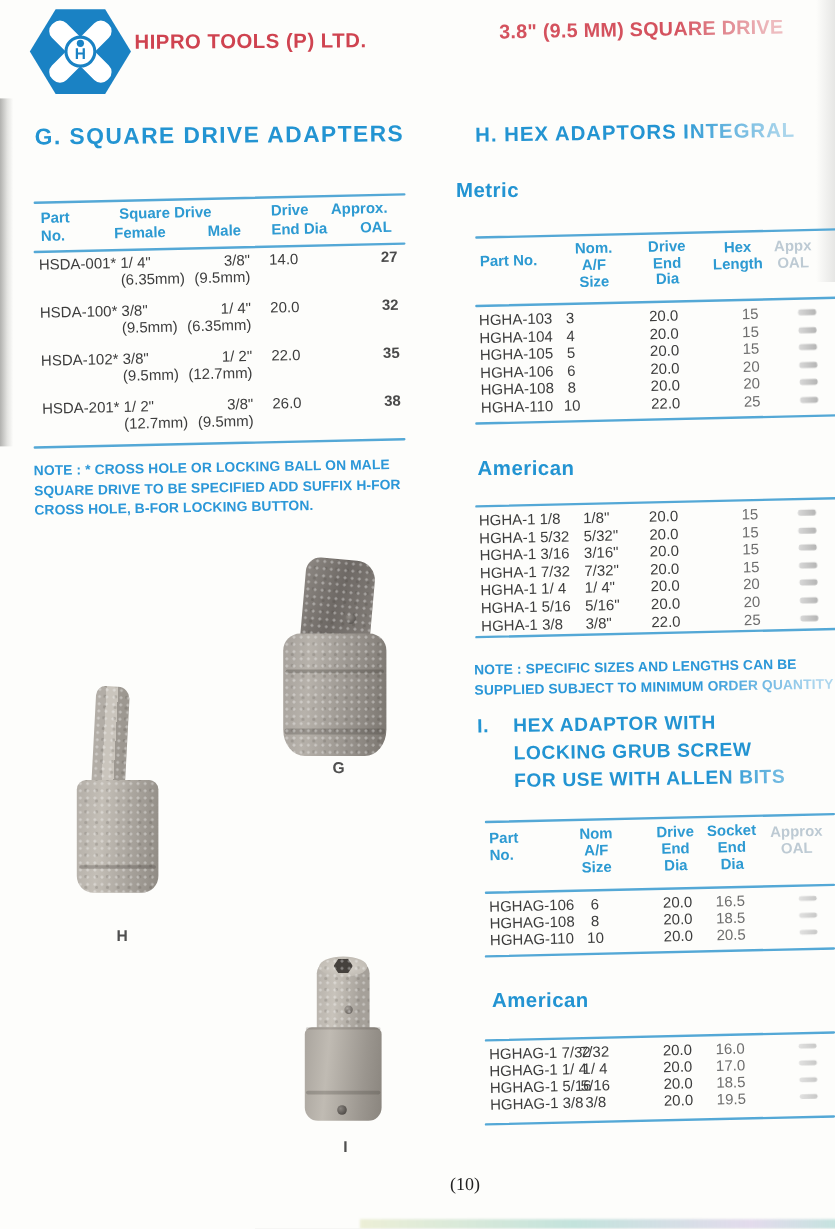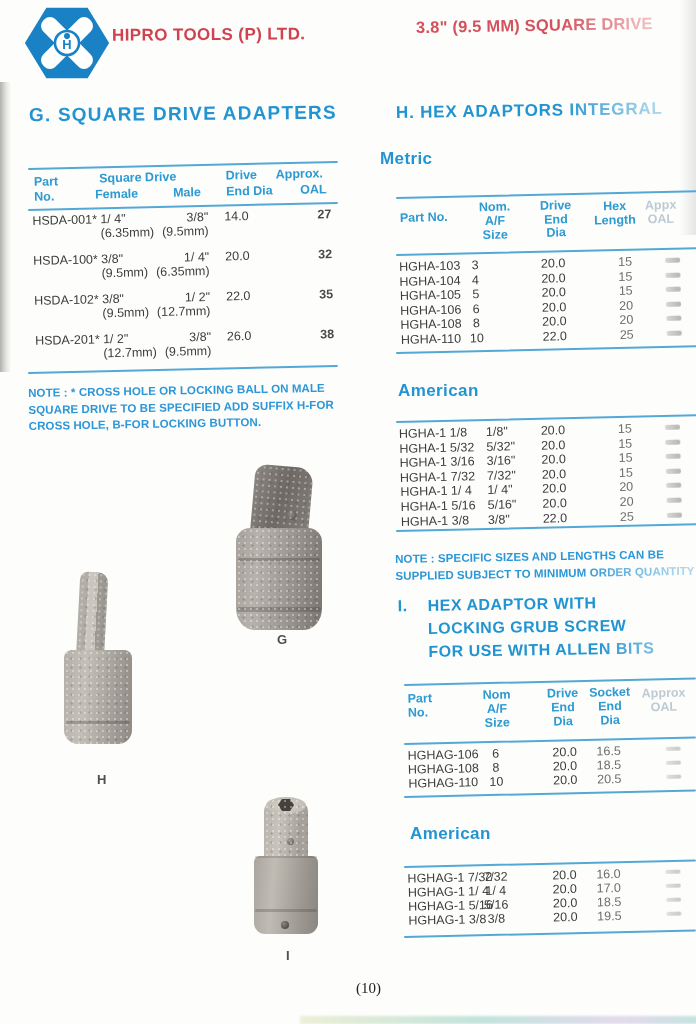--- a/index.html
+++ b/index.html
@@ -128,21 +128,21 @@
   .i-body{left:0;top:60px;width:64px;height:78px;
     background:linear-gradient(95deg,#aaa59e,#c0bbb3 30%,#9b968f 75%,#8a857e);
     border-radius:6px 6px 11px 11px;}
   .i-body::before{content:"";position:absolute;left:1px;right:1px;bottom:22px;height:3px;
     background:rgba(80,75,70,.30);border-radius:2px;}
   .i-body::after{content:"";position:absolute;left:1px;right:1px;bottom:15px;height:2px;
     background:rgba(80,75,70,.22);border-radius:2px;}
   .i-dot{position:absolute;left:27px;bottom:5px;width:8px;height:8px;border-radius:50%;
     background:radial-gradient(circle at 35% 35%,#8a8580,#4f4b47 75%);}
 
-  .page-number{position:absolute;left:356px;top:980px;width:44px;text-align:left;
+  .page-number{position:absolute;left:356px;top:980px;width:44px;text-align:right;
     font-family:"Liberation Serif","DejaVu Serif",serif;font-size:15px;color:#222;}
 </style>
 </head>
 <body>
 
 <div class="page">
 
   <div class="edge-left"></div>
   <div class="edge-right-top"></div>
   <div class="bottom-bar"></div>

